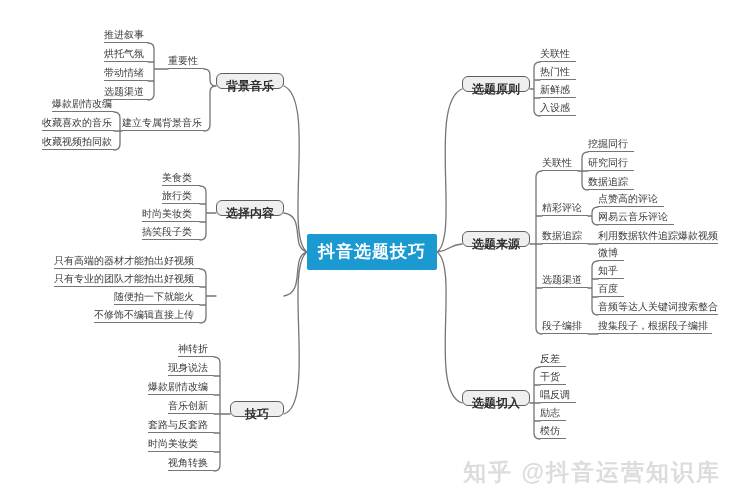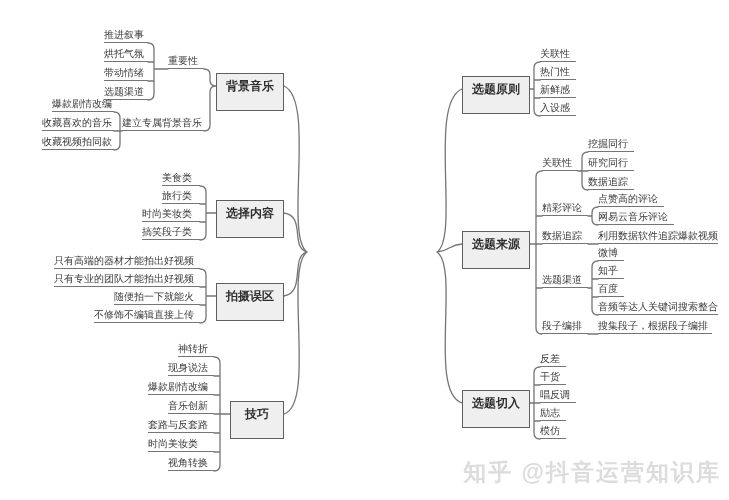--- a/index.html
+++ b/index.html
@@ -1,21 +1,21 @@
 <!DOCTYPE html>
 <html><head>
 <meta charset="utf-8">
 <style>
   html,body{margin:0;padding:0;background:#fff;}
   #canvas{position:relative;width:729px;height:500px;background:#ffffff;overflow:hidden;
           font-family:"Liberation Sans","DejaVu Sans",sans-serif;}
   svg.lines{position:absolute;left:0;top:0;width:729px;height:500px;}
   svg.lines path{fill:none;stroke:#757575;stroke-width:1.3;stroke-linecap:round;}
-  .box{position:absolute;height:38px;line-height:24px;box-sizing:border-box;text-align:center;
-       background:#efefef;border:1.4px solid #5f5f5f;border-radius:0;
+  .box{position:absolute;height:16px;line-height:24px;box-sizing:border-box;text-align:center;
+       background:#efefef;border:1.4px solid #5f5f5f;border-radius:6px;
        font-size:12px;font-weight:600;color:#2e2e2e;white-space:nowrap;}
   .center-box{position:absolute;left:307px;top:234px;width:130px;height:36px;line-height:36px;
        background:#1b9ad2;color:#ffffff;font-size:17px;font-weight:bold;text-align:center;
        border-radius:2px;letter-spacing:1px;}
   .leaf{position:absolute;height:14px;line-height:13px;font-size:10px;color:#3a3a3a;
        text-align:left;white-space:nowrap;border-bottom:1.3px solid #757575;}
   .watermark{position:absolute;right:8px;bottom:12px;font-size:23px;font-weight:bold;
        color:#dcdcdc;letter-spacing:2px;}
 </style>
 </head>
@@ -76,24 +76,24 @@
       M592,279 L598,279 M592,297 L598,297
       M588,288 L592,288
       M588,334 L598,334"></path>
 
     <path d="
       M540,367 Q534,367 534,373 L534,433 Q534,439 540,439
       M534,385 L540,385 M534,421 L540,421
       M530,403 L540,403"></path>
   </svg>
 
+  <div class="center-box">抖音选题技巧</div>
 
   <div class="box" style="left:216px;top:73px;width:68px">背景音乐</div>
   <div class="box" style="left:216px;top:200px;width:68px">选择内容</div>
-  <div class="box" style="left:216px;top:283px;width:68px">拍摄误区</div>
   <div class="box" style="left:230px;top:401px;width:54px">技巧</div>
 
   <div class="box" style="left:462px;top:76px;width:68px">选题原则</div>
   <div class="box" style="left:462px;top:231px;width:68px">选题来源</div>
   <div class="box" style="left:462px;top:390px;width:68px">选题切入</div>
 
   <div class="leaf" style="left:168px;top:54px;width:36px">重要性</div>
   <div class="leaf" style="left:104px;top:28px;width:44px">推进叙事</div>
   <div class="leaf" style="left:104px;top:47px;width:44px">烘托气氛</div>
   <div class="leaf" style="left:104px;top:66px;width:44px">带动情绪</div>

